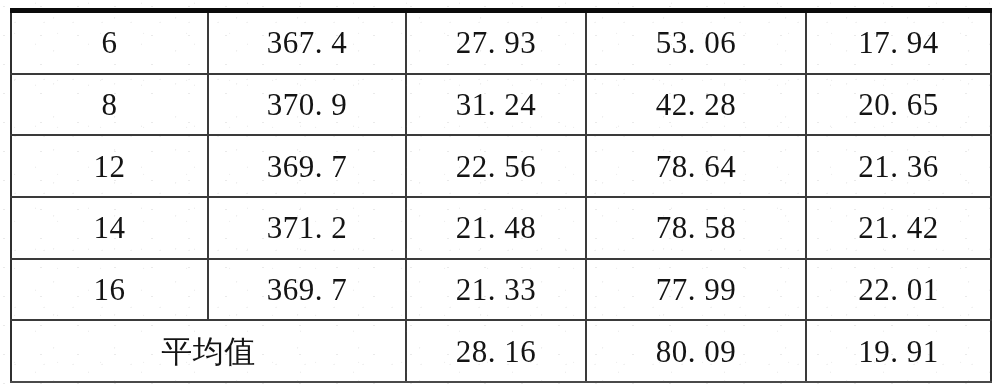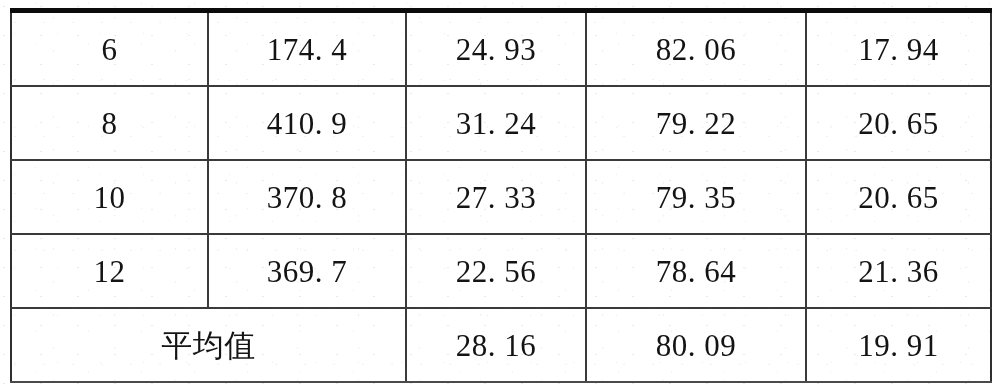--- a/index.html
+++ b/index.html
@@ -97,51 +97,58 @@
       <col class="c-idx">
       <col class="c-v1">
       <col class="c-v2">
       <col class="c-v3">
       <col class="c-v4">
     </colgroup>
     <tbody>
 
       <tr class="row-first">
         <td>6</td>
-        <td>174. 4</td>
-        <td>24. 93</td>
-        <td>82. 06</td>
+        <td>367. 4</td>
+        <td>27. 93</td>
+        <td>53. 06</td>
         <td>17. 94</td>
       </tr>
 
       <tr>
         <td>8</td>
-        <td>410. 9</td>
+        <td>370. 9</td>
         <td>31. 24</td>
-        <td>79. 22</td>
+        <td>42. 28</td>
         <td>20. 65</td>
       </tr>
 
-      <tr>
-        <td>10</td>
-        <td>370. 8</td>
-        <td>27. 33</td>
-        <td>79. 35</td>
-        <td>20. 65</td>
-      </tr>
 
       <tr>
         <td>12</td>
         <td>369. 7</td>
         <td>22. 56</td>
         <td>78. 64</td>
         <td>21. 36</td>
       </tr>
 
+      <tr>
+        <td>14</td>
+        <td>371. 2</td>
+        <td>21. 48</td>
+        <td>78. 58</td>
+        <td>21. 42</td>
+      </tr>
 
+      <tr>
+        <td>16</td>
+        <td>369. 7</td>
+        <td>21. 33</td>
+        <td>77. 99</td>
+        <td>22. 01</td>
+      </tr>
 
       <tr class="row-last">
         <td class="merged-label" colspan="2">平均值</td>
         <td>28. 16</td>
         <td>80. 09</td>
         <td>19. 91</td>
       </tr>
 
     </tbody>
   </table>

